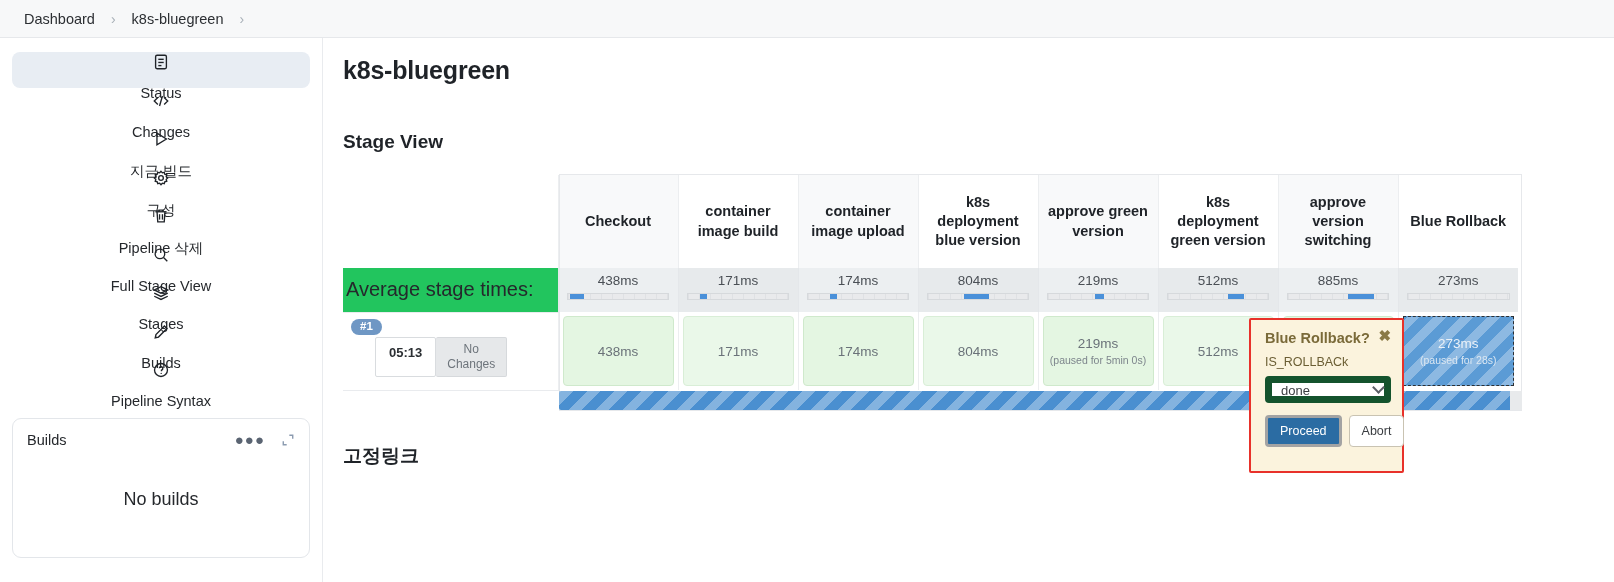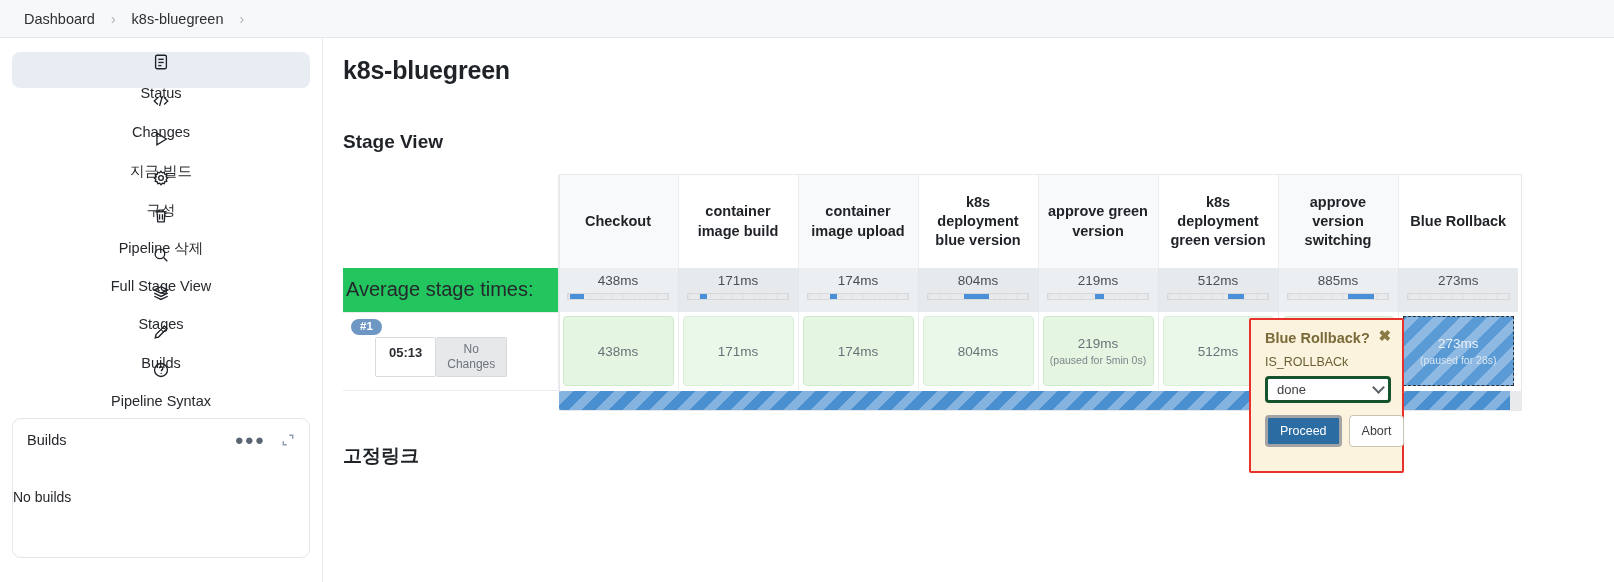--- a/index.html
+++ b/index.html
@@ -44,21 +44,21 @@
   .builds-head{
     display:flex; align-items:center; justify-content:flex-start;
     padding:12px 14px 0 14px; font-size:14.5px; color:#25282c;
   }
   .builds-head .spacer{ flex:1; }
   .dots-ico{ color:#5a6472; font-size:15px; letter-spacing:1px; margin-right:16px; cursor:pointer;}
   .expand-ico{ width:14px;height:14px; cursor:pointer; }
   .expand-ico svg{ width:14px;height:14px; stroke:#7b8characters; }
   .builds-empty{
     position:absolute; left:0; right:0; top:70px;
-    text-align:left; font-size:14px; color:#25282c;
+    text-align:center; font-size:18px; color:#25282c;
   }
 
   
   .content{ flex:1; padding:18px 0 0 20px; position:relative; }
   .proj-title{ font-size:25px; font-weight:bold; margin:0 0 0 0; letter-spacing:-.2px;}
   .section-title{ font-size:19px; font-weight:bold; margin:46px 0 0 0; }
 
   
   .stage-wrap{ margin-top:22px; position:relative; }
   .stage-table{ border-collapse:collapse; table-layout:fixed; }
@@ -159,21 +159,21 @@
   }
   .popup-title{
     font-size:14.5px; font-weight:bold; color:#7a6a39; margin-bottom:9px;
   }
   .popup-x{
     position:absolute; right:11px; top:8px; font-size:15px; color:#8a7a46;
     font-weight:bold; cursor:pointer; line-height:1;
   }
   .popup-param{ font-size:12.5px; color:#6b5e34; margin-bottom:7px; }
   .popup-select{
-    width:126px; height:27px; border:3px solid #14532d; border-radius:4px;
+    width:126px; height:27px; border:7px solid #14532d; border-radius:4px;
     background:#fff; font-size:13px; color:#3a3d41; padding:0 22px 0 9px;
     appearance:none; -webkit-appearance:none; position:relative;
     font-family:"Liberation Sans", sans-serif;
   }
   .sel-wrap{ position:relative; display:inline-block; }
   .sel-chev{
     position:absolute; right:8px; top:7px; width:9px; height:9px;
     border-right:2px solid #5a5f66; border-bottom:2px solid #5a5f66;
     transform:rotate(45deg); pointer-events:none;
   }

